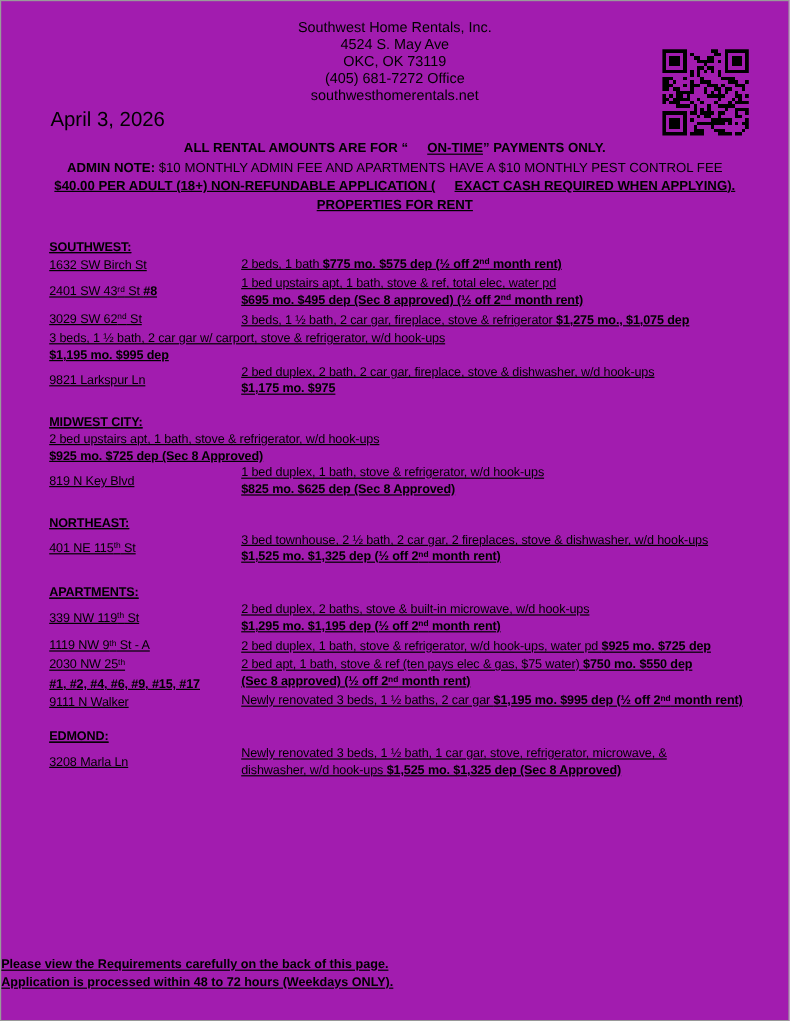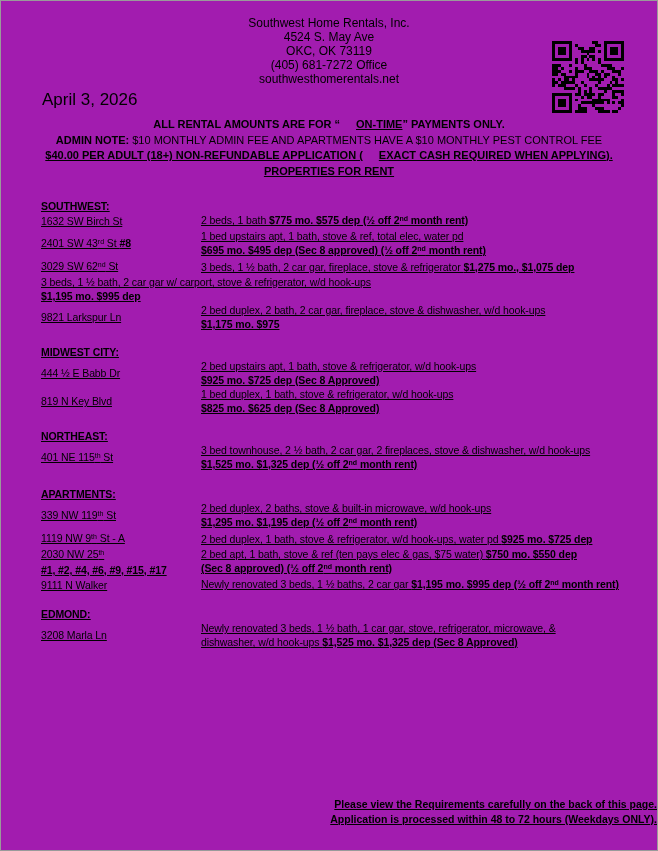--- a/index.html
+++ b/index.html
@@ -24,21 +24,21 @@
   .row{display:flex;align-items:center;}
   .addr{width:160px;flex:none;}
   .desc{flex:1;min-width:0;}
   .line{white-space:pre;}
   span.b{font-weight:bold;}
   span.i{padding-left:16px;}
   span.u{text-decoration:underline;}
   span.sup{font-size:7px;position:relative;top:-3.5px;letter-spacing:0;}
   .footer{
     position:absolute;left:0;right:0;top:796px;
-    text-align:right;font-size:10.5px;line-height:15px;font-weight:bold;
+    text-align:left;font-size:10.5px;line-height:15px;font-weight:bold;
   }
   .footer .fline{text-decoration:underline;}
 </style>
 </head>
 <body>
 
 <div class="page">
 
   <div class="top">
     <div class="company">
@@ -393,23 +393,20 @@
           </div>
           <div class="desc">
             <div class="line"><span>2 bed duplex, 2 bath, 2 car gar, fireplace, stove &amp; dishwasher, w/d hook-ups</span></div>
             <div class="line"><span class="b">$1,175 mo. $975</span></div>
           </div>
         </div>
       </div>
       <div class="section">
         <div class="section-title">MIDWEST CITY:</div>
         <div class="row">
-          <div class="addr">
-            <div class="line"><span>444 ½ E Babb Dr</span></div>
-          </div>
           <div class="desc">
             <div class="line"><span>2 bed upstairs apt, 1 bath, stove &amp; refrigerator, w/d hook-ups</span></div>
             <div class="line"><span class="b">$925 mo. $725 dep (Sec 8 Approved)</span></div>
           </div>
         </div>
         <div class="row">
           <div class="addr">
             <div class="line"><span>819 N Key Blvd</span></div>
           </div>
           <div class="desc">

